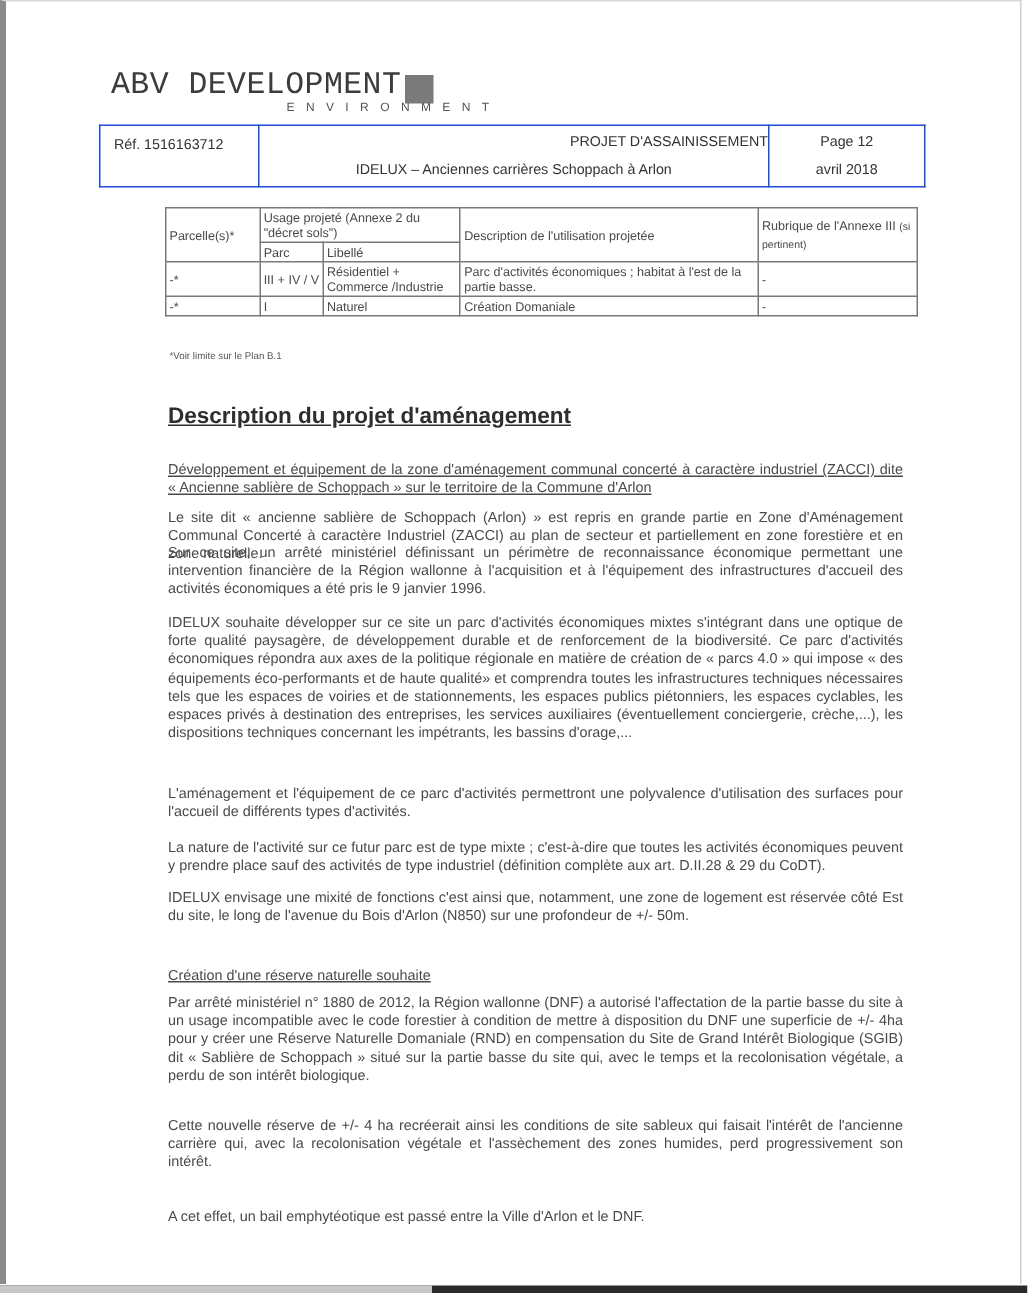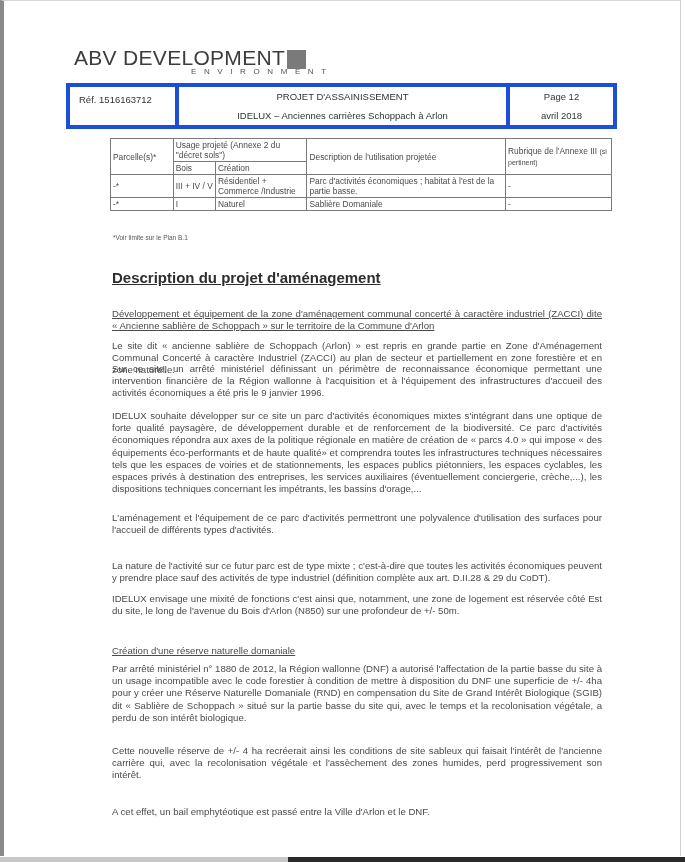--- a/index.html
+++ b/index.html
@@ -4,30 +4,30 @@
 <style>
   html, body { margin:0; padding:0; }
   body { width:685px; height:862px; background:#ffffff; position:relative; overflow:hidden;
          font-family:"Liberation Sans", sans-serif; color:#3a3a3a; }
   .frame { position:absolute; left:0; top:0; width:681px; height:856px;
            border-left:4px solid #8a8a8a; border-top:1px solid #d8d8d8; border-right:1px solid #d0d0d0; box-sizing:border-box; }
   .bottom-bar { position:absolute; left:0; bottom:0; height:5px; width:685px; background:#2a2a2a; }
   .bottom-bar-light { position:absolute; left:0; bottom:0; height:5px; width:288px; background:#c8c8c8; }
 
   .logo { position:absolute; left:74px; top:47px; }
-  .logo-main { font-size:21px; letter-spacing:0.3px; color:#3c3c3c; line-height:22px; display:flex; align-items:center; }
+  .logo-main { font-size:21px; letter-spacing:0.3px; color:#3c3c3c; line-height:22px; display:flex; align-items:center;font-family:Liberation Mono, monospace; }
   .logo-square { width:19px; height:19px; background:#7a7a7a; margin-left:2px; margin-top:2px; }
   .logo-sub { position:absolute; left:80px; top:20px; font-size:8px; letter-spacing:7.6px; color:#555;margin-left:37px; }
 
   .header-table { position:absolute; left:66px; top:83px; width:551px; height:42px; border-collapse:collapse; font-size:9.5px; color:#333; }
-  .header-table td { border:4px solid #1d4ed8; text-align:center; vertical-align:middle; padding:0; }
+  .header-table td { border:1px solid #1d4ed8; text-align:center; vertical-align:middle; padding:0; }
   .header-table .ref { width:96px; text-align:left; padding-left:9px; vertical-align:top; padding-top:7px; }
   .header-table .line1 { display:block; height:19px; line-height:19px; }
   .header-table .line2 { display:block; height:19px; line-height:19px; }
-  .hdr-bold { font-weight:bold; }
+  .hdr-bold { font-weight:bold;text-align:right; }
 
   .usage-table { position:absolute; left:110px; top:138px; width:502px; border-collapse:collapse; font-size:8.4px; color:#4a4a4a; }
   .usage-table td { border:1px solid #7a7a7a; padding:1px 2px; vertical-align:middle; line-height:10px; }
   .usage-table .small { font-size:7px; }
 
   .footnote { position:absolute; left:113px; top:234px; font-size:6.5px; color:#555; }
 
   .section-title { position:absolute; left:112px; top:269px; font-size:15px; font-weight:bold; text-decoration:underline; color:#2e2e2e; }
 
   .body-text { position:absolute; left:112px; width:490px; font-size:9.6px; line-height:12.2px; color:#4a4a4a; text-align:justify; margin:0; }
@@ -69,48 +69,48 @@
       <tr>
     <td rowspan="2" style="width:56px;margin-top:48px;">Parcelle(s)*</td>
     <td colspan="2" style="height:20px;">Usage projeté (Annexe 2 du "décret sols")</td>
     <td rowspan="2" style="width:188px;margin-top:11px;">Description de l'utilisation projetée</td>
     <td rowspan="2" style="width:98px;">
       <span>Rubrique de l'Annexe III</span>
       <span class="small">(si pertinent)</span>
     </td>
   </tr>
   <tr>
-    <td style="width:36px;">Bois</td>
-    <td style="width:84px;">Création</td>
+    <td style="width:36px;">Parc</td>
+    <td style="width:84px;">Libellé</td>
   </tr>
   <tr>
     <td>-*</td>
     <td>III + IV / V</td>
     <td>Résidentiel + Commerce /Industrie</td>
     <td>Parc d'activités économiques ; habitat à l'est de la partie basse.</td>
     <td>-</td>
   </tr>
   <tr>
     <td>-*</td>
     <td>I</td>
     <td>Naturel</td>
-    <td>Sablière Domaniale</td>
+    <td>Création Domaniale</td>
     <td>-</td>
   </tr>
 </tbody>
   </table>
 
 <div class="footnote">*Voir limite sur le Plan B.1</div>
 
 <div class="section-title">Description du projet d'aménagement</div>
 
 <p class="body-text underlined" style="top:308px;">Développement et équipement de la zone d'aménagement communal concerté à caractère industriel (ZACCI) dite « Ancienne sablière de Schoppach » sur le territoire de la Commune d'Arlon</p>
 <p class="body-text" style="top:340px;">Le site dit « ancienne sablière de Schoppach (Arlon) » est repris en grande partie en Zone d'Aménagement Communal Concerté à caractère Industriel (ZACCI) au plan de secteur et partiellement en zone forestière et en zone naturelle.</p>
 <p class="body-text" style="top:363px;">Sur ce site, un arrêté ministériel définissant un périmètre de reconnaissance économique permettant une intervention financière de la Région wallonne à l'acquisition et à l'équipement des infrastructures d'accueil des activités économiques a été pris le 9 janvier 1996.</p>
 <p class="body-text" style="top:410px;">IDELUX souhaite développer sur ce site un parc d'activités économiques mixtes s'intégrant dans une optique de forte qualité paysagère, de développement durable et de renforcement de la biodiversité. Ce parc d'activités économiques répondra aux axes de la politique régionale en matière de création de « parcs 4.0 » qui impose « des équipements éco-performants et de haute qualité» et comprendra toutes les infrastructures techniques nécessaires tels que les espaces de voiries et de stationnements, les espaces publics piétonniers, les espaces cyclables, les espaces privés à destination des entreprises, les services auxiliaires (éventuellement conciergerie, crèche,...), les dispositions techniques concernant les impétrants, les bassins d'orage,...</p>
-<p class="body-text" style="top:512px;">L'aménagement et l'équipement de ce parc d'activités permettront une polyvalence d'utilisation des surfaces pour l'accueil de différents types d'activités.</p>
+<p class="body-text" style="top:524px;">L'aménagement et l'équipement de ce parc d'activités permettront une polyvalence d'utilisation des surfaces pour l'accueil de différents types d'activités.</p>
 <p class="body-text" style="top:560px;">La nature de l'activité sur ce futur parc est de type mixte ; c'est-à-dire que toutes les activités économiques peuvent y prendre place sauf des activités de type industriel (définition complète aux art. D.II.28 &amp; 29 du CoDT).</p>
 <p class="body-text" style="top:593px;">IDELUX envisage une mixité de fonctions c'est ainsi que, notamment, une zone de logement est réservée côté Est du site, le long de l'avenue du Bois d'Arlon (N850) sur une profondeur de +/- 50m.</p>
 
-<p class="body-text underlined" style="top:645px;">Création d'une réserve naturelle domaniale</p>
+<p class="body-text underlined" style="top:645px;">Création d'une réserve naturelle souhaite</p>
 <p class="body-text" style="top:663px;">Par arrêté ministériel n° 1880 de 2012, la Région wallonne (DNF) a autorisé l'affectation de la partie basse du site à un usage incompatible avec le code forestier à condition de mettre à disposition du DNF une superficie de +/- 4ha pour y créer une Réserve Naturelle Domaniale (RND) en compensation du Site de Grand Intérêt Biologique (SGIB) dit « Sablière de Schoppach » situé sur la partie basse du site qui, avec le temps et la recolonisation végétale, a perdu de son intérêt biologique.</p>
 <p class="body-text" style="top:745px;">Cette nouvelle réserve de +/- 4 ha recréerait ainsi les conditions de site sableux qui faisait l'intérêt de l'ancienne carrière qui, avec la recolonisation végétale et l'assèchement des zones humides, perd progressivement son intérêt.</p>
 <p class="body-text" style="top:794px;margin-top:12px;">A cet effet, un bail emphytéotique est passé entre la Ville d'Arlon et le DNF.</p>
 
 </body></html>

